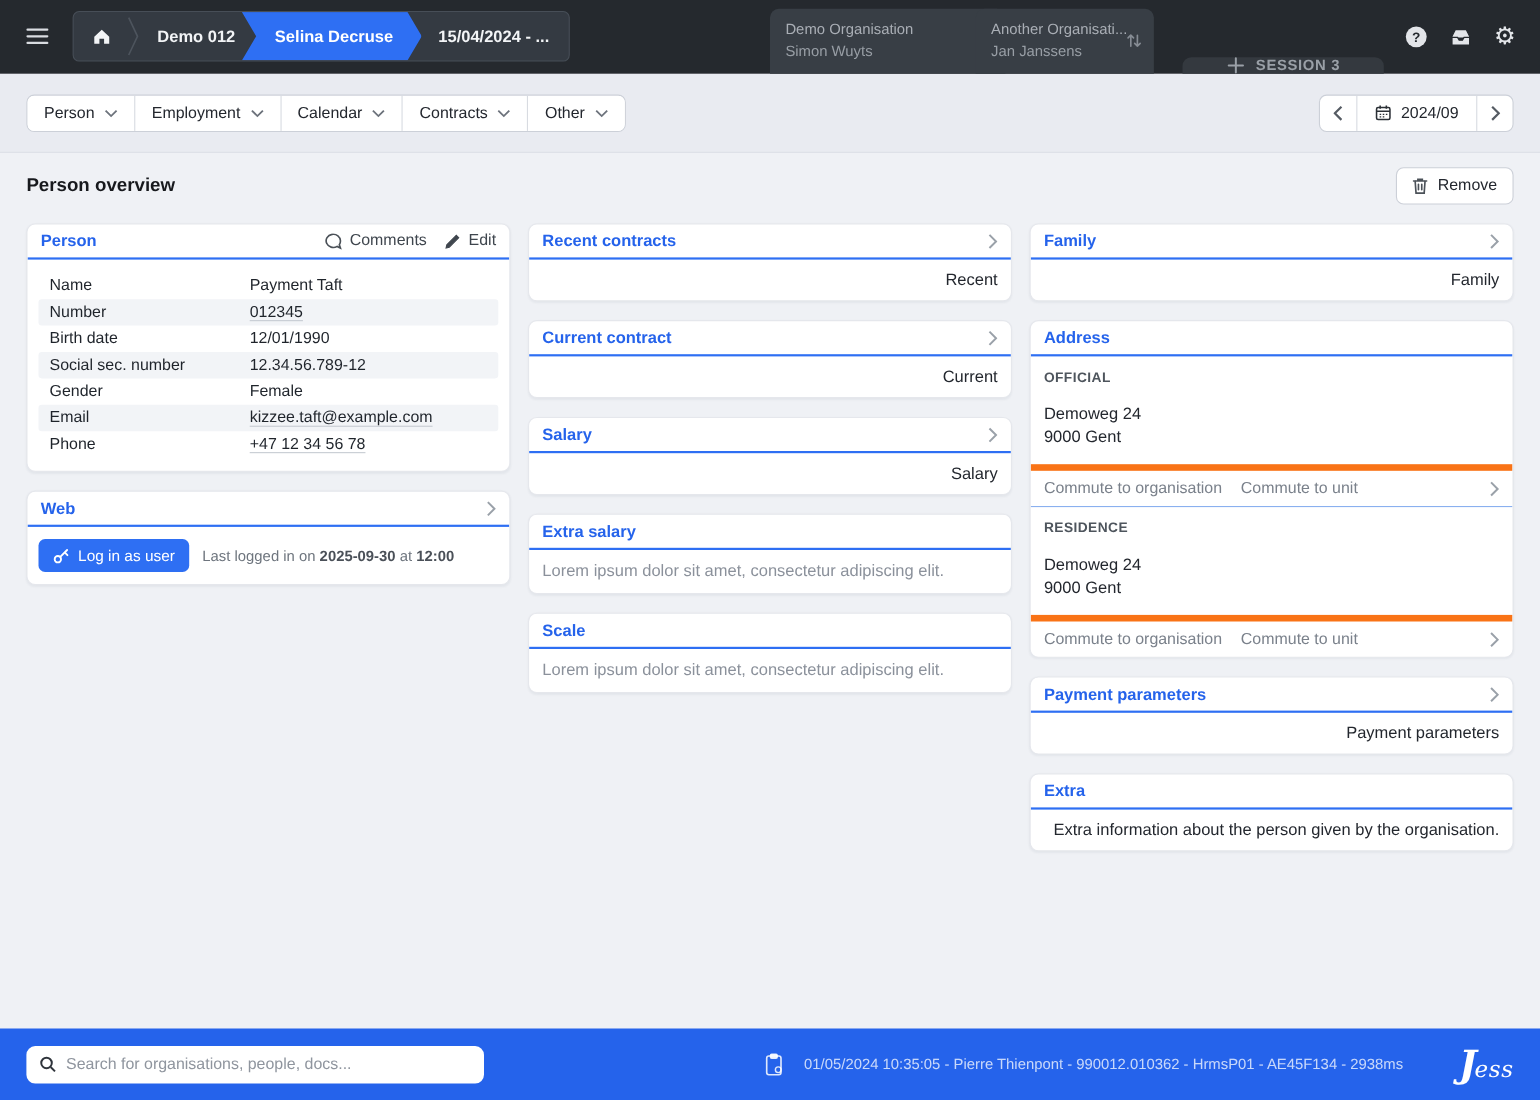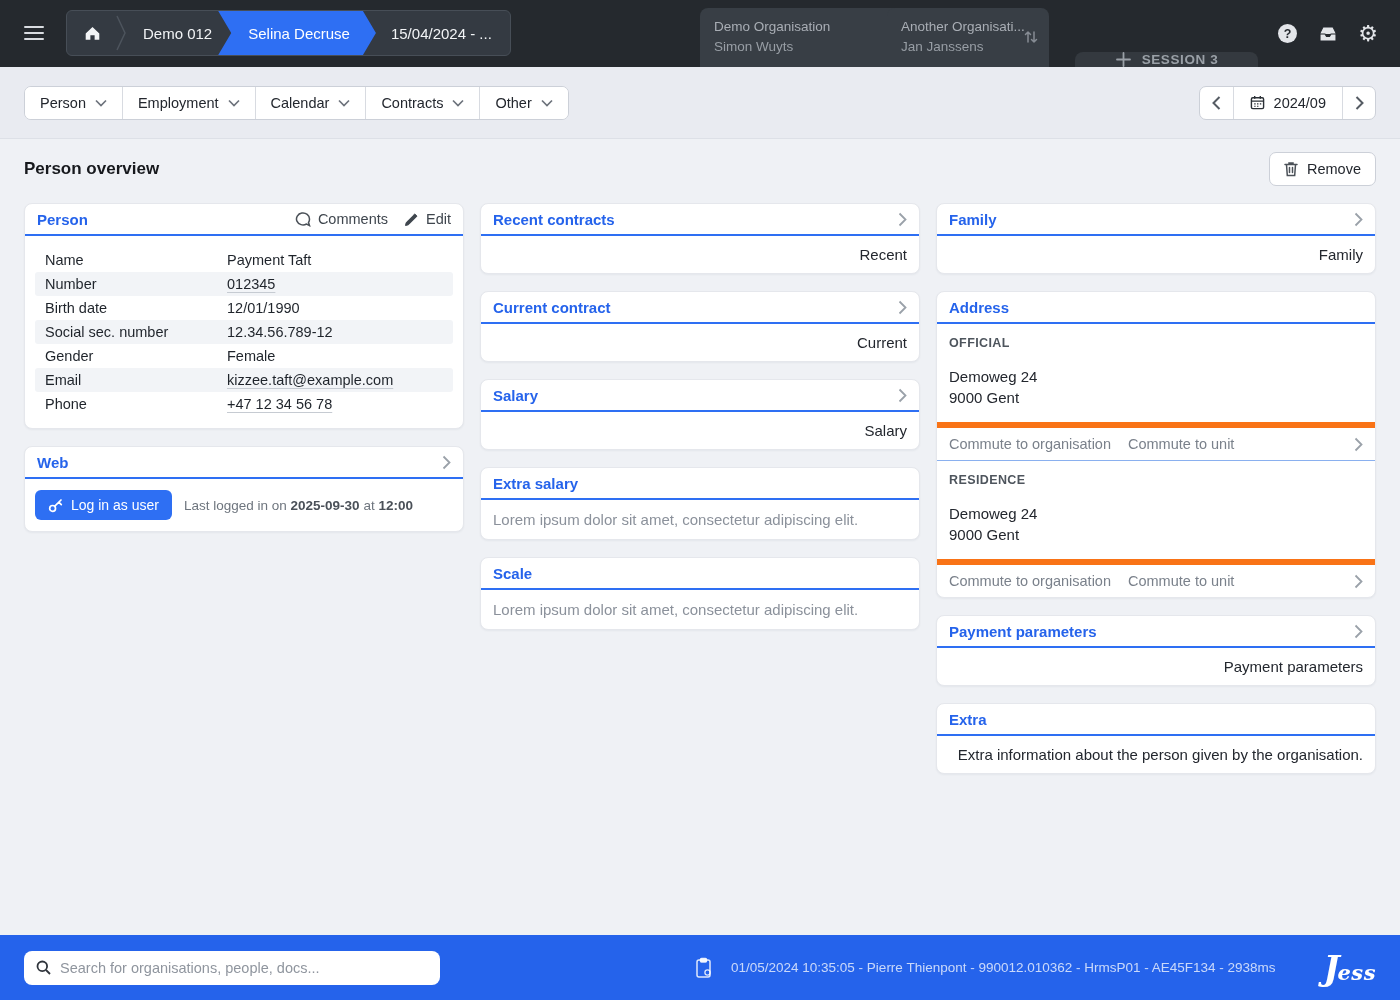--- a/index.html
+++ b/index.html
@@ -5,21 +5,21 @@
   * { margin:0; padding:0; box-sizing:border-box; }
   html,body { width:1400px; height:1000px; overflow:hidden; }
   body { font-family:"Liberation Sans", sans-serif; background:#eff1f5; position:relative; color:#23272e; }
   svg { display:block; }
 
   
   .topbar { position:relative; height:67px; background:#25292e; }
   .hamburger { position:absolute; left:24px; top:23px; width:20px; height:20px; cursor:pointer; display:flex; flex-direction:column; justify-content:center; gap:4px; }
   .hamburger span { display:block; height:2px; border-radius:1px; background:#d9dce1; }
 
-  .breadcrumb { position:absolute; left:66px; top:10px; height:46px; display:flex; align-items:stretch; background:#343a42; border:1px solid #474e57; border-radius:6px; overflow:hidden; }
+  .breadcrumb { position:absolute; left:66px; top:10px; height:46px; display:flex; align-items:stretch; background:#343a42; border:1px solid #474e57; border-radius:6px; overflow:hidden;font-weight:bold; }
   .bc-seg { display:flex; align-items:center; color:#f2f4f6; font-size:15px; white-space:nowrap; }
   .bc-home { padding:0 15px 0 17px; }
   .bc-sep { display:flex; align-items:center; }
   .bc-plain { padding:0 20px 0 16px; }
   .bc-active { position:relative; z-index:2; background:#2e6ff3; color:#fff; padding:0 26px 0 30px; margin-left:-14px;
     clip-path: polygon(0 0, calc(100% - 13px) 0, 100% 50%, calc(100% - 13px) 100%, 0 100%, 13px 50%); }
   .bc-after { padding:0 18px 0 28px; margin-left:-13px; }
 
   .org-card { position:absolute; top:8px; bottom:0; background:#383e45; border-radius:8px 8px 0 0; padding:9px 34px 0 14px; cursor:pointer; }
   .org-card .org-line1 { color:#a9aeb5; font-size:13.5px; line-height:20px; white-space:nowrap; }
@@ -85,21 +85,21 @@
 
   
   .footer { position:absolute; left:0; right:0; bottom:0; height:65px; background:#2563eb; display:flex; align-items:center; padding:0 24px; }
   .search-box { display:flex; align-items:center; gap:9px; width:416px; height:34px; background:#fff; border-radius:8px; padding:0 12px; }
   .search-box input { border:none; outline:none; flex:1; font-size:14.5px; font-family:inherit; color:#23272e; }
   .search-box input::placeholder { color:#8f959e; }
   .footer-status { display:flex; align-items:center; gap:18px; margin-left:255px; }
   .status-text { font-size:13.5px; color:rgba(255,255,255,.75); white-space:nowrap; }
   .logo { margin-left:auto; color:#fff; cursor:pointer; display:flex; align-items:baseline; }
   .logo .j { font-family:"DejaVu Serif", serif; font-style:italic; font-weight:700; font-size:34px; line-height:1; }
-  .logo .ess { font-family:"DejaVu Serif", serif; font-style:italic; font-weight:700; font-size:21px; letter-spacing:.5px; margin-left:-2px; }
+  .logo .ess { font-family:"DejaVu Serif", serif; font-style:italic; font-weight:400; font-size:21px; letter-spacing:.5px; margin-left:-2px; }
 </style>
 </head>
 <body>
 
 <div class="topbar">
   <div class="hamburger">
       <span></span>
       <span></span>
       <span></span>
     </div>

